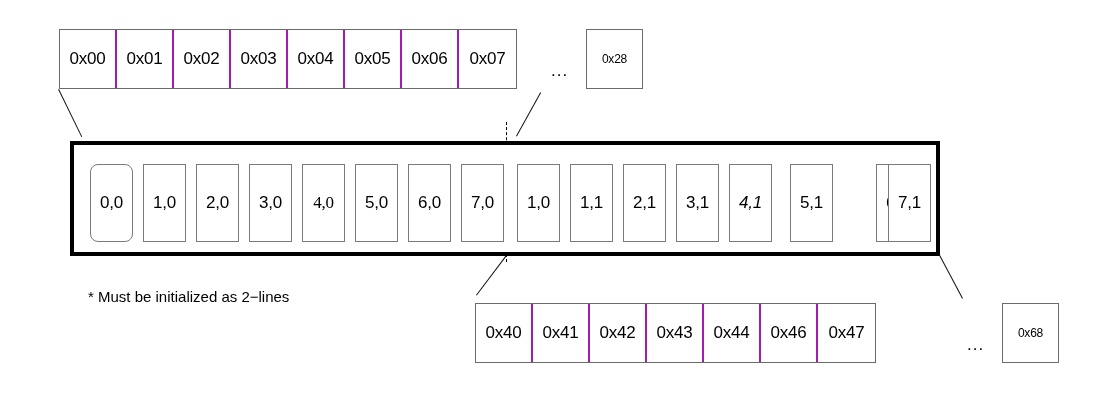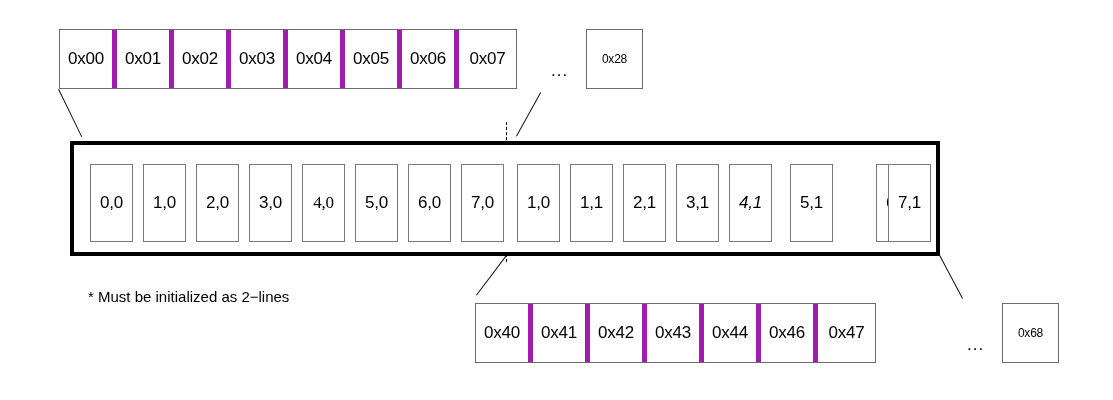--- a/index.html
+++ b/index.html
@@ -22,21 +22,21 @@
   
   .addr-table {
     position: absolute;
     display: flex;
     box-sizing: border-box;
     border: 1px solid #6b6b6b;
     background: #ffffff;
   }
   .addr-table .cell {
     box-sizing: border-box;
-    border-right: 5px solid #a21caf;
+    border-right: 2px solid #a21caf;
     display: flex;
     align-items: center;
     justify-content: center;
     font-size: 17px;
     letter-spacing: -0.2px;
     background: #ffffff;
     color: #000000;
   }
   .addr-table .cell:last-child {
     border-right: none;
@@ -140,21 +140,21 @@
   <div class="addr-single" style="left:586px; top:29px; width:57px; height:60px;">0x28</div>
 
   <div class="leader" style="left:59px; top:89px; width:53px; transform:rotate(64deg);"></div>
 
   <div class="leader" style="left:516px; top:136px; width:50px; transform:rotate(-61deg);"></div>
 
   <div id="split-dashed-line"></div>
 
   <div id="memory-bar">
 
-    <div class="mem-cell" style="left:16px;">0,0</div>
+    <div class="mem-cell" style="left:16px;border-radius:8px;">0,0</div>
     <div class="mem-cell" style="left:69px;">1,0</div>
     <div class="mem-cell" style="left:122px;">2,0</div>
     <div class="mem-cell" style="left:175px;">3,0</div>
     <div class="mem-cell" style="left:228px;font-family:Liberation Serif, serif;">4,0</div>
     <div class="mem-cell" style="left:281px;">5,0</div>
     <div class="mem-cell" style="left:334px;">6,0</div>
     <div class="mem-cell" style="left:387px;">7,0</div>
 
     <div class="mem-cell" style="left:443px;">1,0</div>
     <div class="mem-cell" style="left:496px;">1,1</div>

